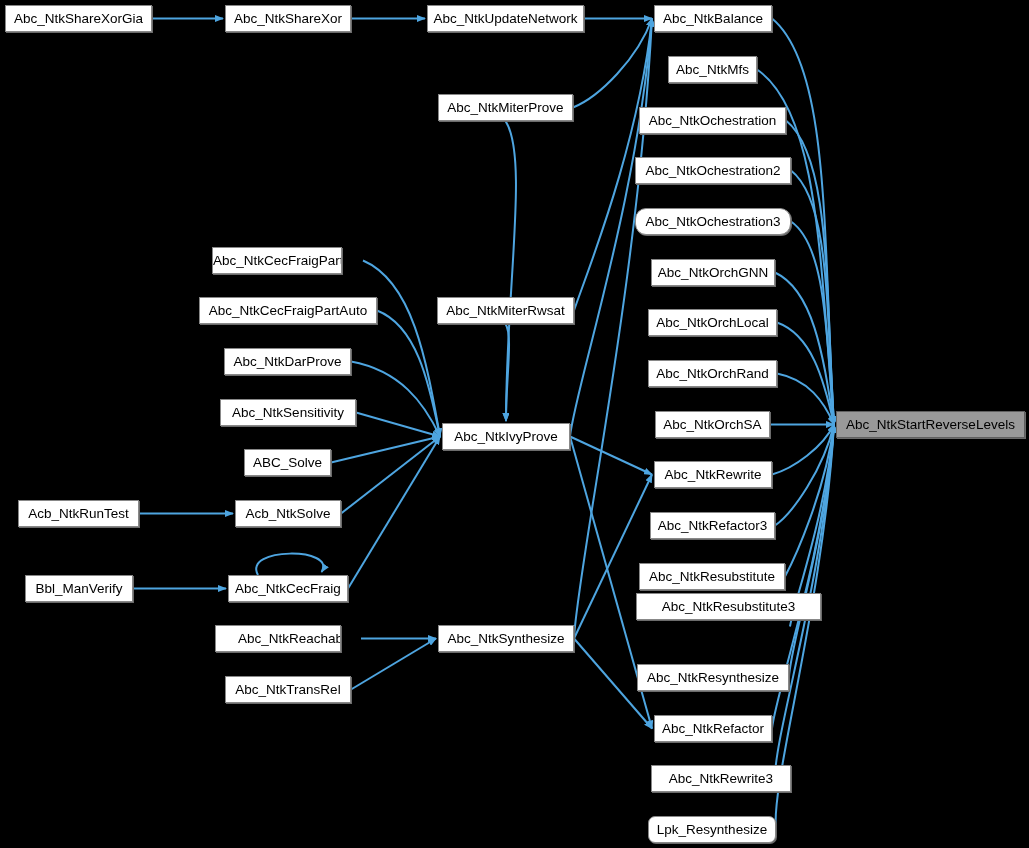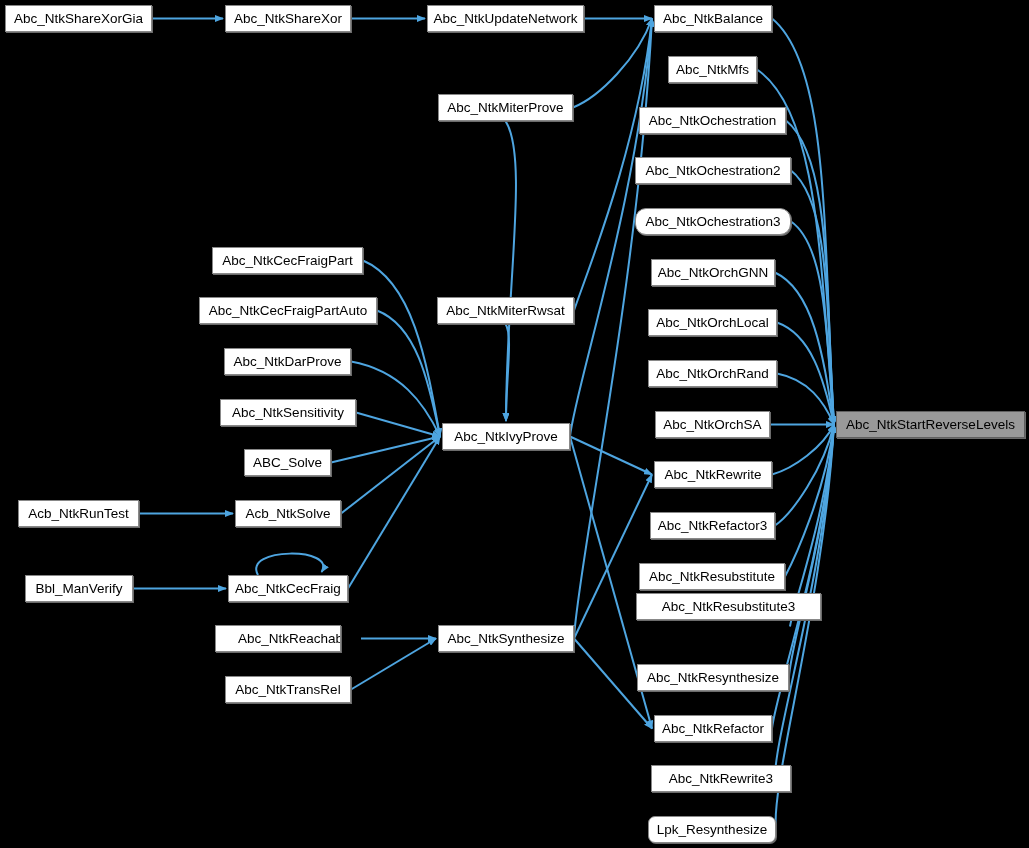--- a/index.html
+++ b/index.html
@@ -104,21 +104,21 @@
       <div class="node" style="left: 636px; top: 593px; width: 185px;">Abc_NtkResubstitute3</div>
       <div class="node" style="left: 637px; top: 664px; width: 152px;">Abc_NtkResynthesize</div>
       <div class="node" style="left: 654px; top: 715px; width: 118px;">Abc_NtkRefactor</div>
       <div class="node" style="left: 651px; top: 765px; width: 140px;">Abc_NtkRewrite3</div>
       <div class="node" style="left: 648px; top: 816px; width: 128px; border-radius: 7px;">Lpk_Resynthesize</div>
       <div class="node highlight" style="left: 836px; top: 411px; width: 189px;">Abc_NtkStartReverseLevels</div>
       <div class="node" style="left: 438px; top: 94px; width: 135px;">Abc_NtkMiterProve</div>
       <div class="node" style="left: 437px; top: 297px; width: 137px;">Abc_NtkMiterRwsat</div>
       <div class="node" style="left: 442px; top: 423px; width: 128px;">Abc_NtkIvyProve</div>
       <div class="node" style="left: 438px; top: 625px; width: 136px;">Abc_NtkSynthesize</div>
-      <div class="node" style="left: 212px; top: 247px; width: 151px;">Abc_NtkCecFraigPart</div>
+      <div class="node" style="left: 212px; top: 247px; width: 130px;">Abc_NtkCecFraigPart</div>
       <div class="node" style="left: 199px; top: 297px; width: 178px;">Abc_NtkCecFraigPartAuto</div>
       <div class="node" style="left: 224px; top: 348px; width: 127px;">Abc_NtkDarProve</div>
       <div class="node" style="left: 220px; top: 399px; width: 136px;">Abc_NtkSensitivity</div>
       <div class="node" style="left: 244px; top: 449px; width: 87px;">ABC_Solve</div>
       <div class="node" style="left: 235px; top: 500px; width: 106px;">Acb_NtkSolve</div>
       <div class="node" style="left: 228px; top: 575px; width: 120px;">Abc_NtkCecFraig</div>
       <div class="node" style="left: 215px; top: 625px; width: 126px; padding-left: 22px;">Abc_NtkReachability</div>
       <div class="node" style="left: 225px; top: 676px; width: 126px;">Abc_NtkTransRel</div>
       <div class="node" style="left: 18px; top: 500px; width: 121px;">Acb_NtkRunTest</div>
       <div class="node" style="left: 25px; top: 575px; width: 108px;">Bbl_ManVerify</div>

